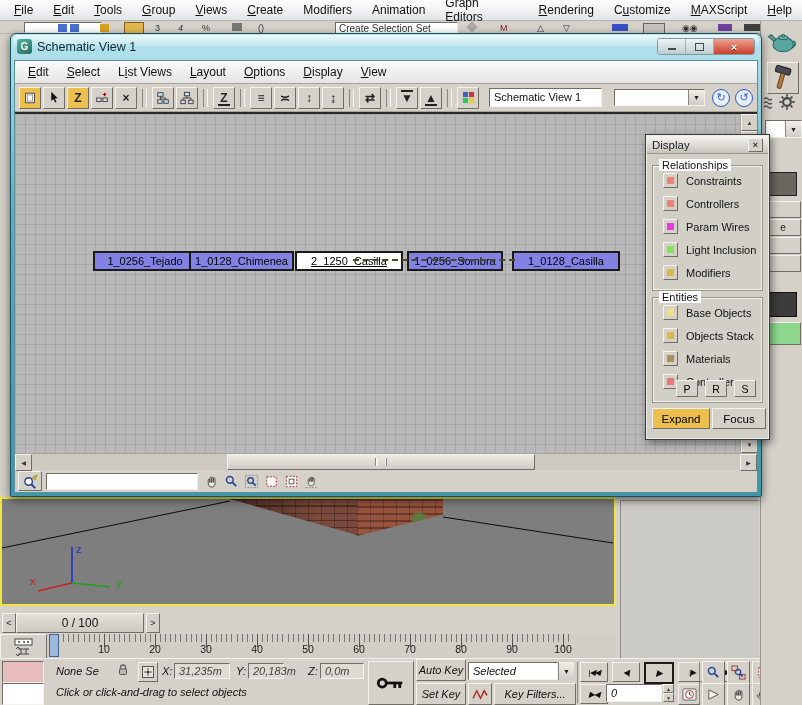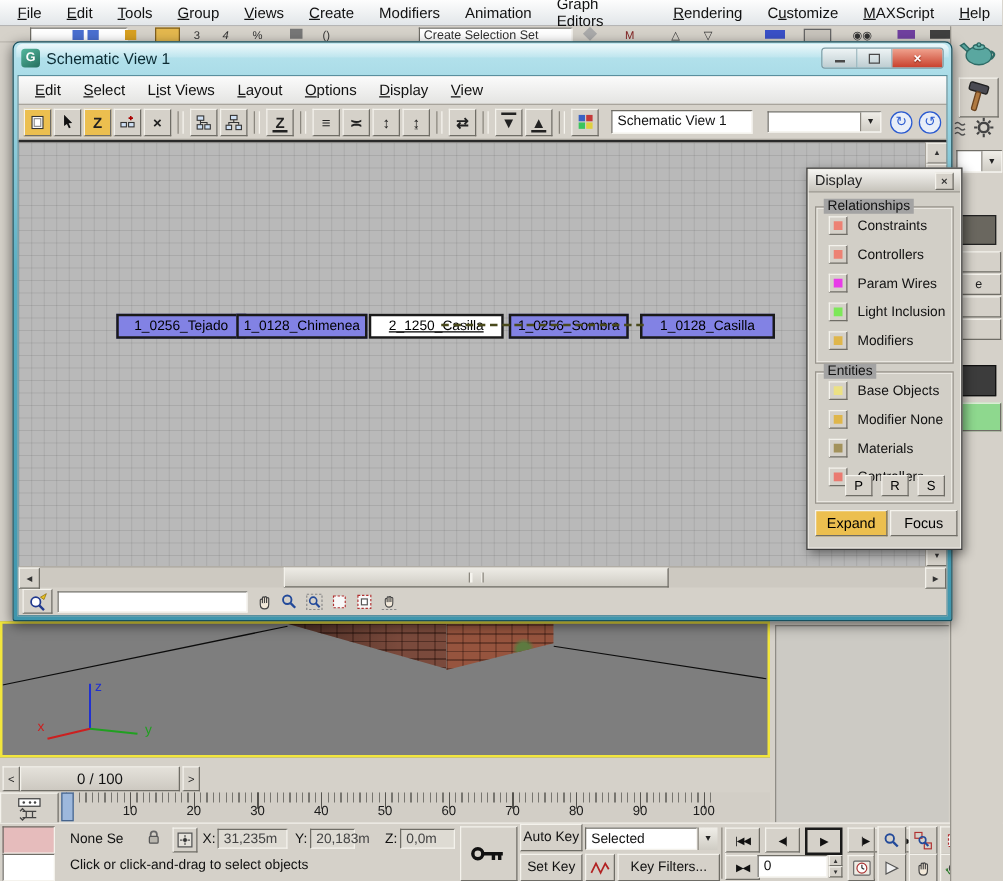--- a/index.html
+++ b/index.html
@@ -77,21 +77,21 @@
   .ministat-btn{width:18px;height:18px;display:flex;align-items:center;justify-content:center;}
 
   
   #floater{position:absolute;left:645px;top:134px;width:123px;height:304px;z-index:30;background:#d2cfc7;
     border:1px solid #3c3c3c;box-shadow:inset 0 0 0 1px #eeece6, 2px 3px 8px rgba(0,0,0,.45);font-size:11px;}
   #floaterTitle{height:17px;margin:1px;display:flex;align-items:center;padding:0 5px;font-size:11.5px;color:#222;
     background:linear-gradient(180deg,#f5f4f1,#c6c3bb);border-bottom:1px solid #9a978f;}
   #floaterClose{margin-left:auto;width:13px;height:12px;display:flex;align-items:center;justify-content:center;font-size:9px;font-weight:bold;color:#333;
     border:1px solid;border-color:#f4f2ec #6f6d66 #6f6d66 #f4f2ec;background:#d5d1c9;}
   .fgroup{position:absolute;left:6px;width:109px;border:1px solid #98948c;box-shadow:1px 1px 0 #f2f0ea inset, -1px -1px 0 #f2f0ea inset;}
-  .fgroup .legend{position:absolute;top:-7px;left:6px;background:#a3a3a3;padding:0 3px;font-size:11px;color:#111;}
+  .fgroup .legend{position:absolute;top:-7px;left:6px;background:#ffffff;padding:0 3px;font-size:11px;color:#111;}
   #grpRel{top:30px;height:124px;}
   #grpEnt{top:162px;height:104px;}
   .leg-row{display:flex;align-items:center;gap:8px;margin:6px 0 0 10px;height:17px;}
   .swatch{width:13px;height:13px;display:flex;align-items:center;justify-content:center;
     border:1px solid;border-color:#f4f2ec #6f6d66 #6f6d66 #f4f2ec;background:#d5d1c9;}
   .swatch-in{width:7px;height:7px;}
   .leg-label{font-size:11px;color:#111;}
   #prsRow{position:absolute;right:6px;bottom:5px;display:flex;gap:7px;}
   .prs-btn{width:20px;height:15px;display:flex;align-items:center;justify-content:center;font-size:10.5px;
     border:1px solid;border-color:#f4f2ec #6f6d66 #6f6d66 #f4f2ec;background:#d5d1c9;}
@@ -126,21 +126,21 @@
   #tbIconBtn{position:absolute;left:0;top:0;width:45px;height:23px;display:flex;align-items:center;justify-content:center;
     border:1px solid;border-color:#f4f2ec #6f6d66 #6f6d66 #f4f2ec;background:#d5d1c9;}
   #ruler{position:absolute;left:46px;top:0;width:532px;height:23px;}
   #ruler .ticks{position:absolute;left:7px;top:0;width:516px;height:8px;background:repeating-linear-gradient(90deg,#77756f 0 1px,transparent 1px 5.1px);}
   #ruler .ticksM{position:absolute;left:7px;top:0;width:517px;height:13px;background:repeating-linear-gradient(90deg,#55534e 0 1px,transparent 1px 51px);}
   .tick-label{position:absolute;top:9px;transform:translateX(-50%);font-size:10.5px;color:#1a1a1a;}
   #tbMarker{position:absolute;left:49px;top:0;width:8px;height:21px;background:#9db8dc;border:1px solid #46648c;}
 
   
   #statusBar{position:absolute;left:0;top:658px;width:802px;height:47px;background:#d5d1c9;border-top:1px solid #f2f0ea;z-index:3;}
-  .sb{position:absolute;font-size:11px;color:#111;}
+  .sb{position:absolute;font-size:11px;color:#111;font-style:italic;}
   .sb-field{border:1px solid;border-color:#6f6d66 #f4f2ec #f4f2ec #6f6d66;background:#dedbd3;color:#444;font-size:11px;padding:1px 4px;box-sizing:border-box;}
   .sb-btnr{border:1px solid;border-color:#f4f2ec #6f6d66 #6f6d66 #f4f2ec;background:#d5d1c9;display:flex;align-items:center;justify-content:center;font-size:11px;color:#111;}
   #listenerPink{left:2px;top:2px;width:40px;height:20px;background:#e6bcbc;border:1px solid;border-color:#6f6d66 #f4f2ec #f4f2ec #6f6d66;}
   #listenerWhite{left:2px;top:24px;width:40px;height:20px;background:#fff;border:1px solid;border-color:#6f6d66 #f4f2ec #f4f2ec #6f6d66;}
   #playRow{left:580px;top:3px;display:flex;gap:4px;}
   .pb-btn{min-width:20px;height:18px;padding:0 3px;display:flex;align-items:center;justify-content:center;font-size:8px;letter-spacing:-1px;color:#111;
     border:1px solid;border-color:#f4f2ec #6f6d66 #6f6d66 #f4f2ec;background:#d5d1c9;}
   .pb-btn.play{border:2px solid #1a1a1a;font-size:9px;}
   .navbtn{width:21px;height:21px;display:flex;align-items:center;justify-content:center;
     border:1px solid;border-color:#f4f2ec #6f6d66 #6f6d66 #f4f2ec;background:#d5d1c9;}
@@ -641,21 +641,21 @@
           <div class="leg-row">
             <div class="swatch">
               <div class="swatch-in" style="background: rgb(236, 225, 132);"></div>
             </div>
             <div class="leg-label">Base Objects</div>
           </div>
           <div class="leg-row">
             <div class="swatch">
               <div class="swatch-in" style="background: rgb(223, 182, 75);"></div>
             </div>
-            <div class="leg-label">Modifier None</div>
+            <div class="leg-label">Objects Stack</div>
           </div>
           <div class="leg-row">
             <div class="swatch">
               <div class="swatch-in" style="background: rgb(163, 146, 91);"></div>
             </div>
             <div class="leg-label">Materials</div>
           </div>
           <div class="leg-row">
             <div class="swatch">
               <div class="swatch-in" style="background: rgb(234, 122, 112);"></div>

